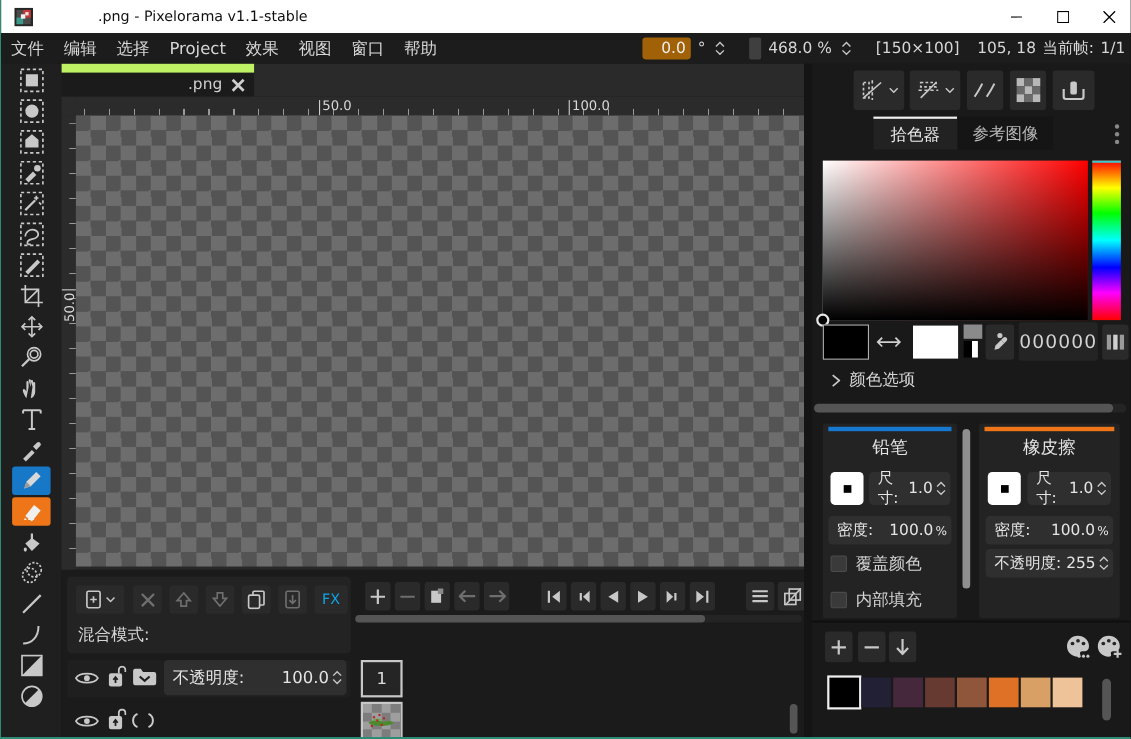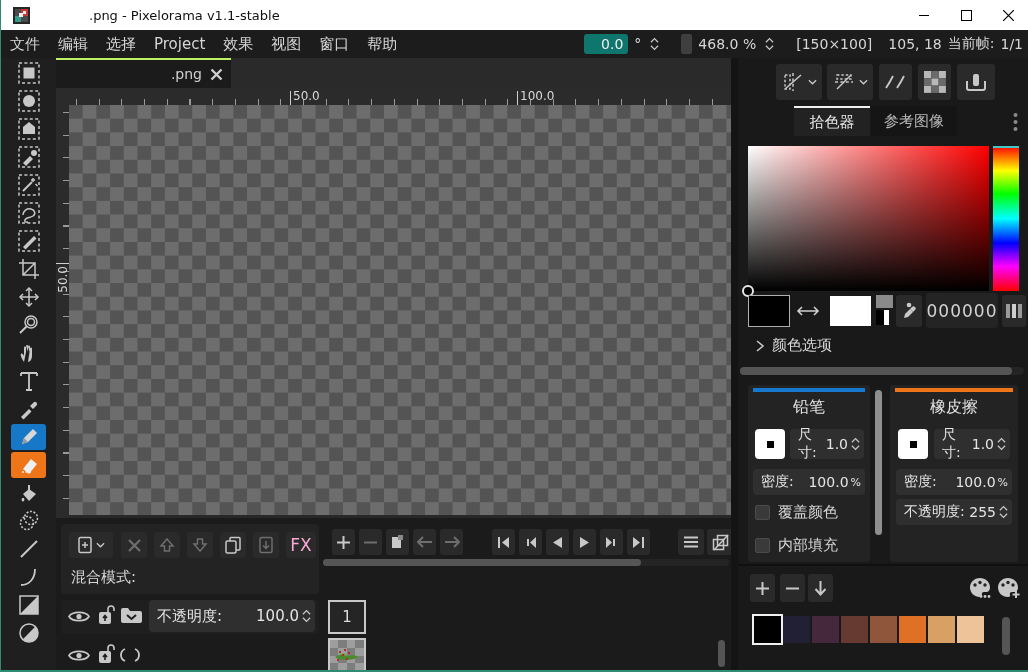--- a/index.html
+++ b/index.html
@@ -11,31 +11,31 @@
   }
   .abs { position:absolute; }
   
   #titlebar { left:0; top:0; width:1028px; height:30px; background:#ffffff; color:#000; display:flex; align-items:center; }
   #titlebar .title { font-size:13px; margin-left:88px; color:#111; }
   .wctl { width:42px; height:30px; display:flex; align-items:center; justify-content:center; }
   
   #menubar { left:0; top:30px; width:1028px; height:28px; background:#1c1c1c; display:flex; align-items:center; color:#d6d6d6; font-size:15px; }
   .menu-item { padding:0 9px; height:28px; display:flex; align-items:center; }
   .mb-right { margin-left:auto; display:flex; align-items:center; gap:6px; padding-right:6px; font-size:14px; color:#d6d6d6; }
-  .mb-box { background:#0f766e; border-radius:3px; height:20px; min-width:44px; display:flex; align-items:center; justify-content:flex-end; padding:0 5px; color:#eee; }
+  .mb-box { background:#a16207; border-radius:3px; height:20px; min-width:44px; display:flex; align-items:center; justify-content:flex-end; padding:0 5px; color:#eee; }
   .mb-mini { background:#3f3f3f; border-radius:2px; width:11px; height:20px; }
   
   #toolbar { left:0; top:58px; width:55px; height:614px; background:#1f1f1f; }
   .tool { position:absolute; left:10px; width:35px; height:26px; display:flex; align-items:center; justify-content:center; border-radius:3px; }
   .tool svg { stroke:#c8c8c8; fill:none; stroke-width:1.5; }
   .tool.assigned-left { background:#1778c8; }
   .tool.assigned-right { background:#ee7518; }
   
   #tabbar { left:55px; top:58px; width:675px; height:30px; background:#2a2a2a; }
-  #tab-active { position:absolute; left:0; top:0; width:175px; height:30px; background:#1b1b1b; border-top:2px solid #bef264; display:flex; align-items:center; justify-content:flex-end; gap:8px; padding-right:8px; color:#d0d0d0; font-size:14px; }
+  #tab-active { position:absolute; left:0; top:0; width:175px; height:30px; background:#1b1b1b; border-top:8px solid #bef264; display:flex; align-items:center; justify-content:flex-end; gap:8px; padding-right:8px; color:#d0d0d0; font-size:14px; }
   
   #workspace { left:55px; top:88px; width:675px; height:430px; background:#282828; }
   #hruler { position:absolute; left:13px; top:0; width:662px; height:17px; background:#2b2b2b; overflow:hidden; }
   #hruler .ticks { position:absolute; left:7px; bottom:0; width:100%; height:6px;
      background:repeating-linear-gradient(90deg,#9a9a9a 0 1px,transparent 1px 22.7px); }
   .tickmajor { position:absolute; background:#cfcfcf; }
   .rlabel { position:absolute; color:#d8d8d8; font-size:12px; }
   #vruler { position:absolute; left:0; top:17px; width:13px; height:413px; background:#2b2b2b; overflow:hidden; }
   #vruler .ticks { position:absolute; top:7px; right:0; height:100%; width:6px;
      background:repeating-linear-gradient(180deg,#9a9a9a 0 1px,transparent 1px 22.7px); }
@@ -328,21 +328,21 @@
             <rect x="2" y="5" width="10" height="12" rx="1.5"></rect>
             <path d="M6 5V2.5A1 1 0 017 1.5h8a1 1 0 011 1V13a1 1 0 01-1 1h-3"></path>
           </svg>
         </div>
       <div class="ibtn dim abs" style="left:192px;top:8px;width:26px;height:26px">
           <svg width="16" height="18" viewBox="0 0 16 18">
             <rect x="2" y="1.5" width="12" height="15" rx="1.5"></rect>
             <path d="M8 5v7M5 9.5L8 12.5l3-3"></path>
           </svg>
         </div>
-      <div class="ibtn abs" style="left:225px;top:8px;width:30px;height:26px;color:#f9a8d4;font-size:17px">FX</div>
+      <div class="ibtn abs" style="left:225px;top:8px;width:30px;height:26px;color:#0ea5e9;font-size:13px">FX</div>
       <span class="cjk-label abs" style="left:10px;top:44px">混合模式:</span>
       <div id="blend-dd">
         <span>Normal</span>
         <svg width="11" height="7" viewBox="0 0 11 7">
             <path d="M1 1l4.5 4.5L10 1"></path>
           </svg>
       </div>
     </div>
 
     <div class="ibtn abs" style="left:276px;top:11px;width:23px;height:26px">

